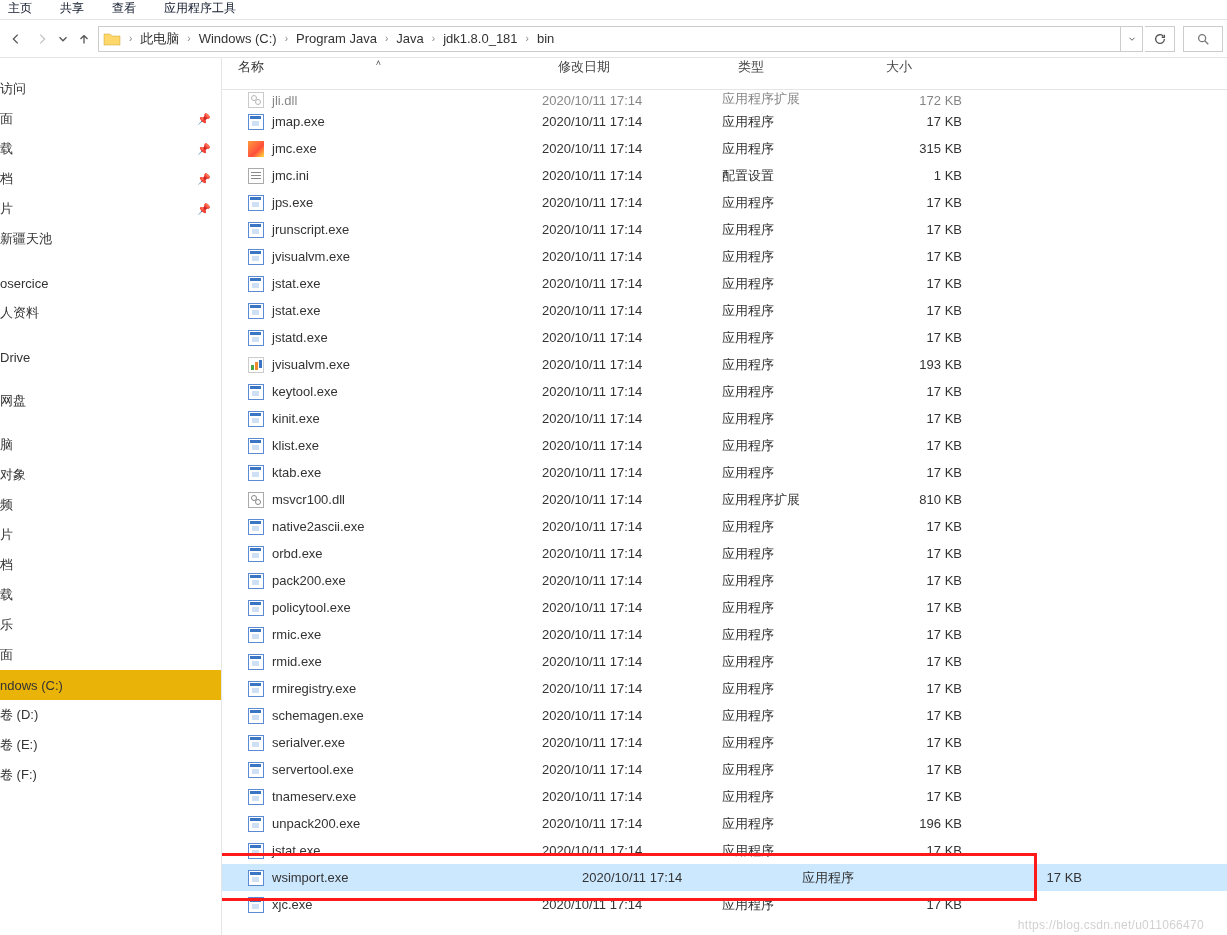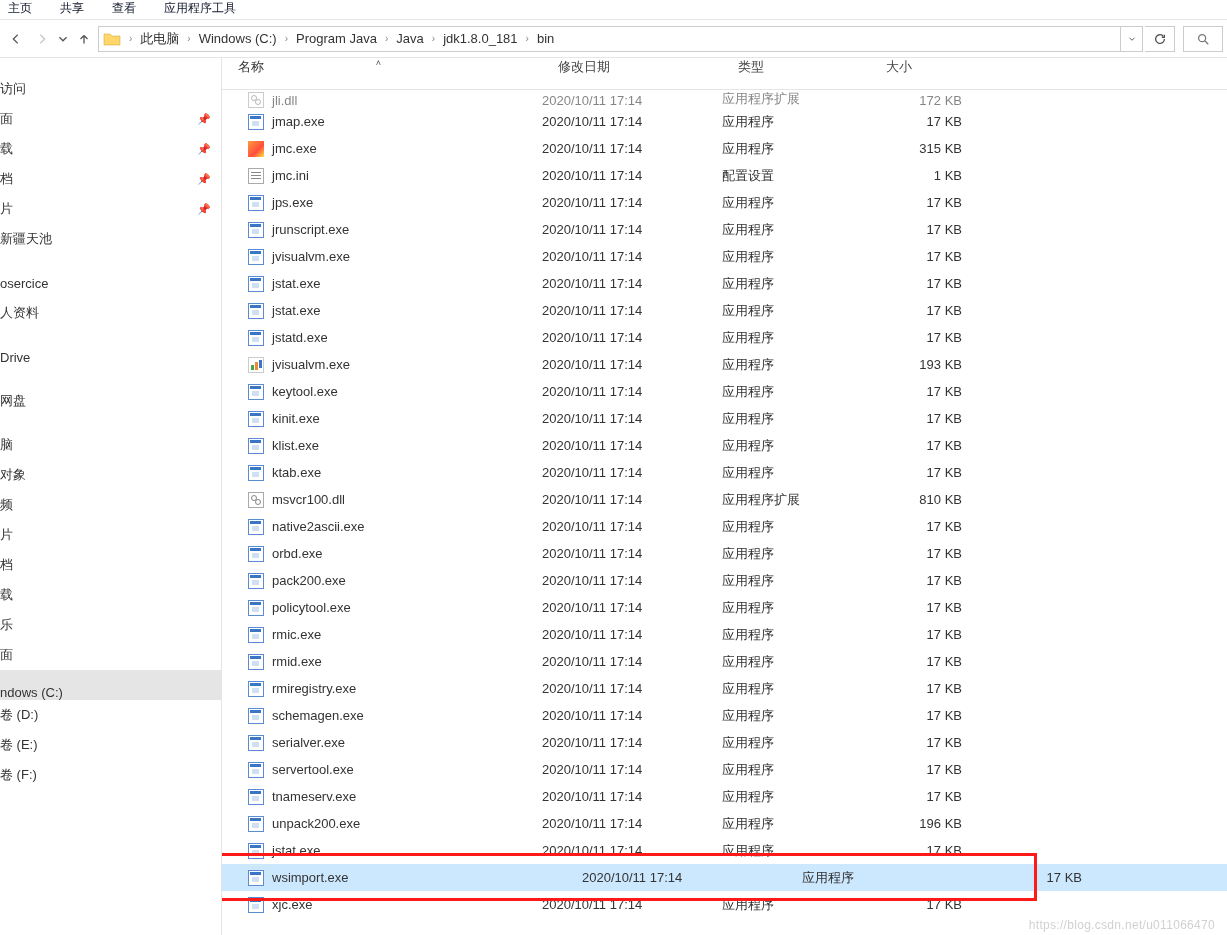--- a/index.html
+++ b/index.html
@@ -12,21 +12,21 @@
 .crumbbox { flex:1; height:26px; border:1px solid #ccc; display:flex; align-items:center; padding-left:4px; gap:2px; overflow:hidden;}
 .foldericon{width:18px;height:18px;margin-right:4px;}
 .crumb { display:flex; align-items:center; height:100%; padding:0 4px; white-space:nowrap; cursor:default;}
 .sep{color:#888;padding:0 2px;font-size:10px;}
 .dropbtn{width:22px;display:flex;align-items:center;justify-content:center;border-left:1px solid #ccc;height:100%;}
 .refreshbox{width:30px;height:26px;border:1px solid #ccc;border-left:none;display:flex;align-items:center;justify-content:center;}
 .searchbox{width:40px;height:26px;border:1px solid #ccc;margin-left:6px;display:flex;align-items:center;justify-content:center;}
 .mainrow{display:flex;height:calc(935px - 58px);}
 .sidebar{width:222px;border-right:1px solid #e5e5e5;overflow:hidden;padding-top:16px;}
 .sideitem{height:30px;display:flex;align-items:center;padding-left:0;position:relative; cursor:default;}
-.sideitem.selected{background:#e5e5e5;align-items:flex-end;}
+.sideitem.selected{background:#eab308;}
 .sideitem .label{padding-left:0;}
 .pin{position:absolute;right:10px;color:#7a89a0;font-size:11px;}
 .listpane{flex:1;overflow:hidden;position:relative;}
 .listhdr{height:32px;display:flex;align-items:center;border-bottom:1px solid #e5e5e5;}
 .col{height:100%;display:flex;align-items:flex-start;padding-left:16px;color:#444;border-right:1px solid transparent;}
 .col-name{width:320px;justify-content:space-between;padding-right:10px;}
 .col-date{width:180px;}
 .col-type{width:148px;}
 .col-size{width:120px;}
 .sortarrow{font-size:9px;color:#555;margin-right:150px;}
@@ -34,21 +34,21 @@
 .row{height:27px;display:flex;align-items:center;padding-left:26px;cursor:default;}
 .row.selected{background:#cce8ff;gap:40px;}
 .row.partial{opacity:.6;height:18px;overflow:hidden;align-items:flex-end;padding-bottom:0;}
 .cell{overflow:hidden;white-space:nowrap;}
 .cell-name{width:294px;display:flex;align-items:center;gap:8px;}
 .cell-date{width:180px;}
 .cell-type{width:148px;}
 .cell-size{width:110px;text-align:right;padding-right:18px;}
 .ficon{width:16px;height:16px;flex:0 0 16px;}
 .redbox{position:absolute;border:3px solid #ff1a1a;pointer-events:none;}
-.watermark{position:absolute;right:12px;bottom:3px;font-size:12px;color:rgba(150,150,150,.45);letter-spacing:.3px;}
+.watermark{position:absolute;right:23px;bottom:3px;font-size:12px;color:rgba(150,150,150,.45);letter-spacing:.3px;}
 
 .ic-exe{background:linear-gradient(#fff,#fff);border:1px solid #5b8bd4;position:relative;}
 .ic-exe:before{content:"";position:absolute;left:1px;top:1px;width:11px;height:3px;background:#3a76c4;}
 .ic-exe:after{content:"";position:absolute;left:3px;top:6px;width:7px;height:5px;background:#cfe0f5;}
 .ic-dll{border:1px solid #aaa;background:#fff;position:relative;}
 .ic-dll:before{content:"";position:absolute;left:2px;top:2px;width:4px;height:4px;border:1px solid #888;border-radius:50%;}
 .ic-dll:after{content:"";position:absolute;right:2px;bottom:2px;width:4px;height:4px;border:1px solid #888;border-radius:50%;}
 .ic-ini{border:1px solid #aaa;background:#fff;position:relative;}
 .ic-ini:before{content:"";position:absolute;left:2px;top:3px;right:2px;height:1px;background:#888;box-shadow:0 3px 0 #888,0 6px 0 #888;}
 .ic-jmc{background:linear-gradient(135deg,#ff9a3c,#ff4e3c 60%,#ffe23c);}

